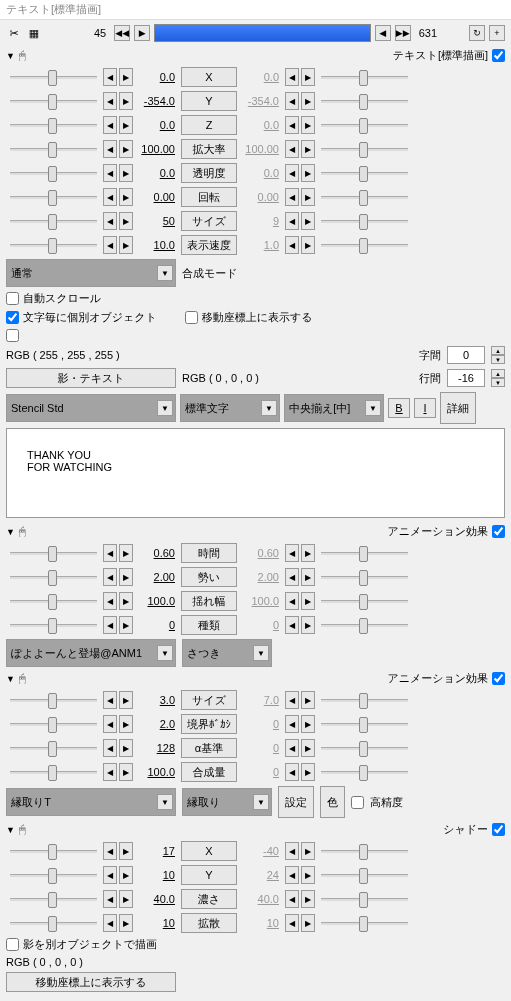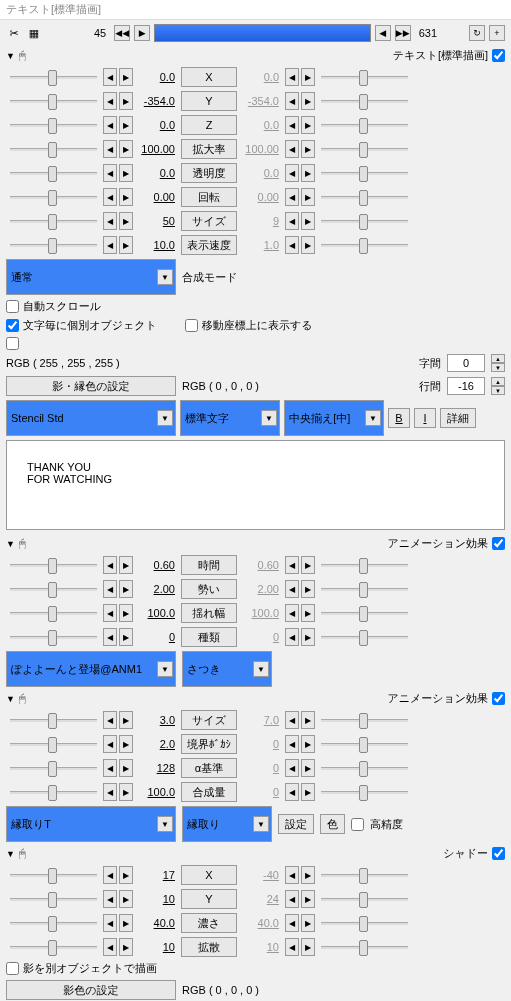--- a/index.html
+++ b/index.html
@@ -17,32 +17,32 @@
   .chk { width: 13px; height: 13px; }
   .param-row { display: flex; align-items: center; padding: 1px 6px; height: 24px; gap: 2px; }
   .slider-l, .slider-r { width: 95px; height: 18px; position: relative; background: #f0f0f0; }
   .slider-track { position: absolute; top: 8px; left: 4px; right: 4px; height: 3px; background: #ddd; border-top: 1px solid #aaa; }
   .slider-thumb { position: absolute; top: 2px; width: 9px; height: 16px; background: #e0e0e0; border: 1px solid #888; border-radius: 2px; }
   .spin-btn { width: 14px; height: 18px; background: #e8e8e8; border: 1px solid #999; font-size: 8px; display: inline-flex; align-items: center; justify-content: center; }
   .val { width: 44px; text-align: right; padding: 0 4px; text-decoration: underline; color: #000; font-size: 11px; }
   .val-dim { color: #999; }
   .param-btn { width: 56px; height: 20px; background: #e8e8e8; border: 1px solid #999; text-align: center; font-size: 11px; }
   .combo-row { display: flex; align-items: center; padding: 2px 6px; gap: 6px; }
-  .combo { height: 36px; background: #3b82f6; border: 1px solid #999; padding: 0 2px 0 4px; display: flex; align-items: center; justify-content: space-between; }
+  .combo { height: 28px; background: #a3a3a3; border: 1px solid #999; padding: 0 2px 0 4px; display: flex; align-items: center; justify-content: space-between; }
   .combo-arrow { width: 16px; height: 16px; background: #e8e8e8; border: 1px solid #999; font-size: 8px; display: flex; align-items: center; justify-content: center; }
   .check-row { display: flex; align-items: center; padding: 2px 6px; gap: 4px; }
   .wide-btn { width: 170px; height: 20px; background: #e8e8e8; border: 1px solid #999; text-align: center; }
   .rgb-row { display: flex; align-items: center; padding: 2px 6px; gap: 6px; }
   .num-input { width: 38px; height: 18px; background: #fff; border: 1px solid #999; text-align: center; }
   .spin-v { display: flex; flex-direction: column; }
   .spin-v button { width: 14px; height: 9px; background: #e8e8e8; border: 1px solid #999; font-size: 6px; line-height: 1; padding: 0; }
   .font-row { display: flex; align-items: center; padding: 2px 6px; gap: 4px; }
   .sq-btn { width: 22px; height: 20px; background: #e8e8e8; border: 1px solid #999; font-size: 11px; text-decoration: underline; }
   .textarea { margin: 2px 6px; background: #fff; border: 1px solid #999; height: 90px; padding: 20px; white-space: pre-line; resize: none; width: calc(100% - 12px); }
-  .small-btn { height: 20px; padding: 0 6px; background: #e8e8e8; border: 1px solid #999; }
+  .small-btn { height: 32px; padding: 0 6px; background: #e8e8e8; border: 1px solid #999; }
 </style>
 </head>
 <body>
 
 
 
 <div class="title-bar">テキスト[標準描画]</div>
 
 <div class="timeline-row">
   <span class="tl-icon">✂</span>
@@ -233,21 +233,21 @@
 <div class="rgb-row">
   <span>RGB ( 255 , 255 , 255 )</span>
   <span style="margin-left:auto">字間</span>
   <input class="num-input" value="0" style="">
   <div class="spin-v">
       <button>▲</button>
       <button>▼</button>
     </div>
 </div>
 <div class="rgb-row">
-  <button class="wide-btn">影・縁色の設定</button>
+  <button class="wide-btn">影・テキスト</button>
   <span>RGB ( 0 , 0 , 0 )</span>
   <span style="margin-left:auto">行間</span>
   <input class="num-input" value="-16" style="">
   <div class="spin-v">
       <button>▲</button>
       <button>▼</button>
     </div>
 </div>
 
 <div class="font-row">
@@ -526,21 +526,20 @@
         <div class="slider-track"></div>
         <div class="slider-thumb" style="left:42px"></div>
       </div>
   </div>
   </div>
 <div class="check-row">
     <input type="checkbox" class="chk" style="">
     <span>影を別オブジェクトで描画</span>
   </div>
 <div class="rgb-row">
-  <button class="wide-btn">影色の設定</button>
   <span>RGB ( 0 , 0 , 0 )</span>
 </div>
 <div class="rgb-row">
   <button class="wide-btn">移動座標上に表示する</button>
 </div>
 
 
 
 
 </body></html>

